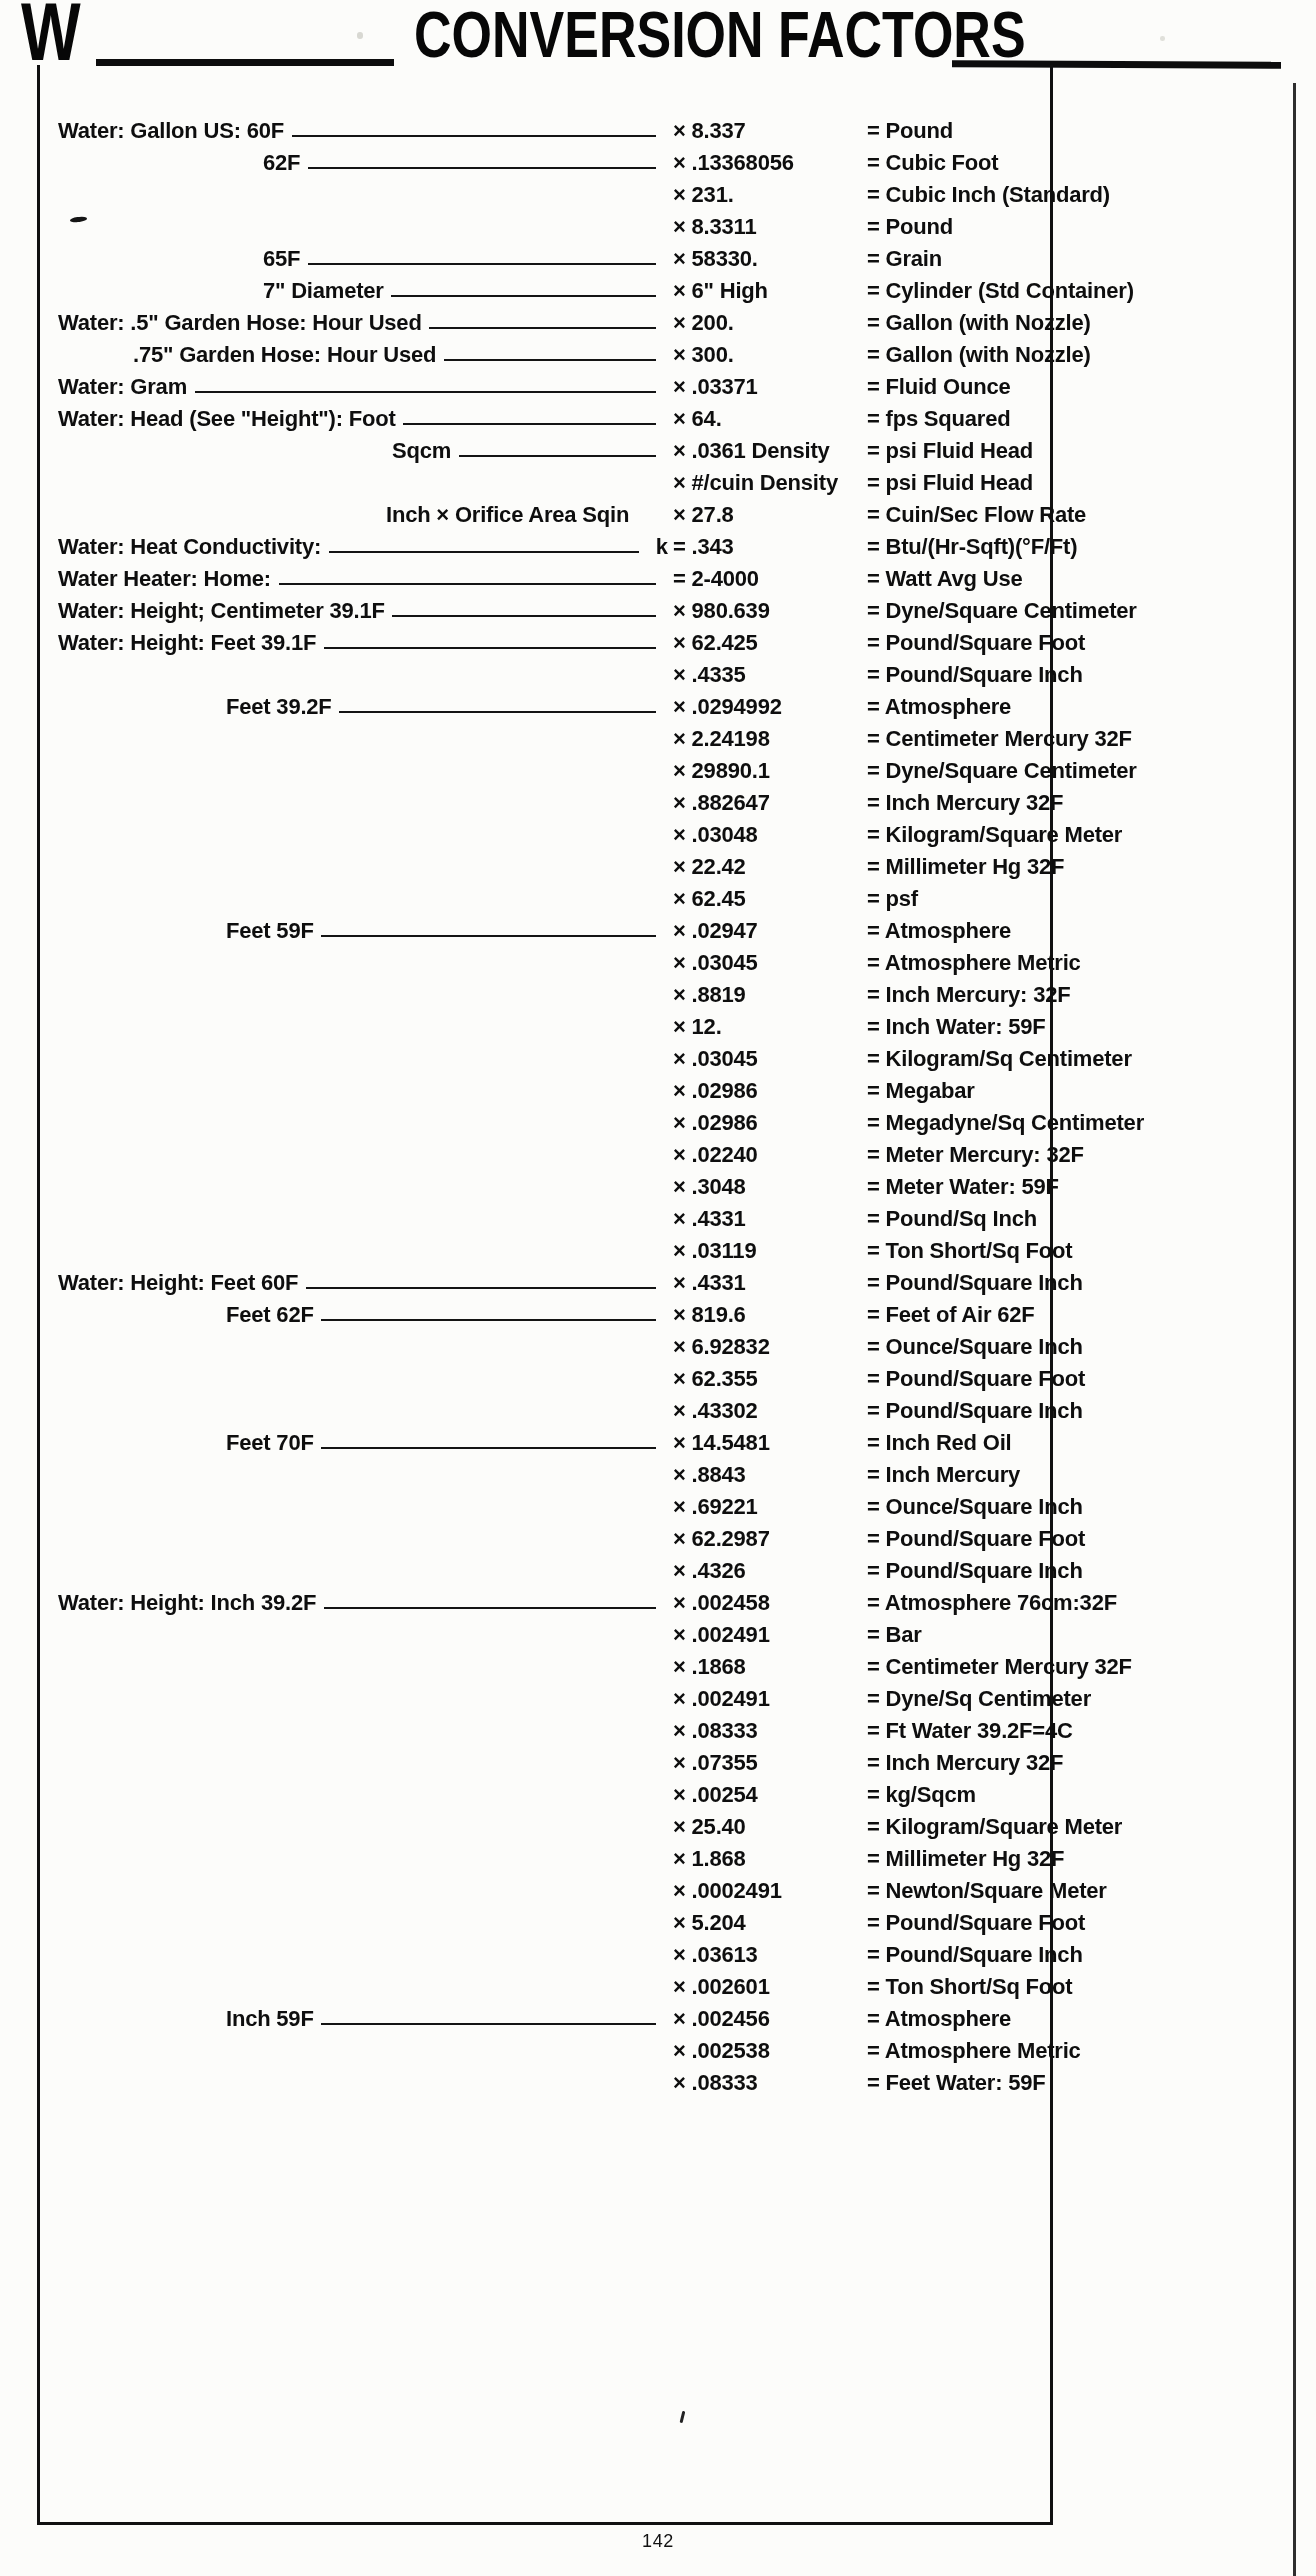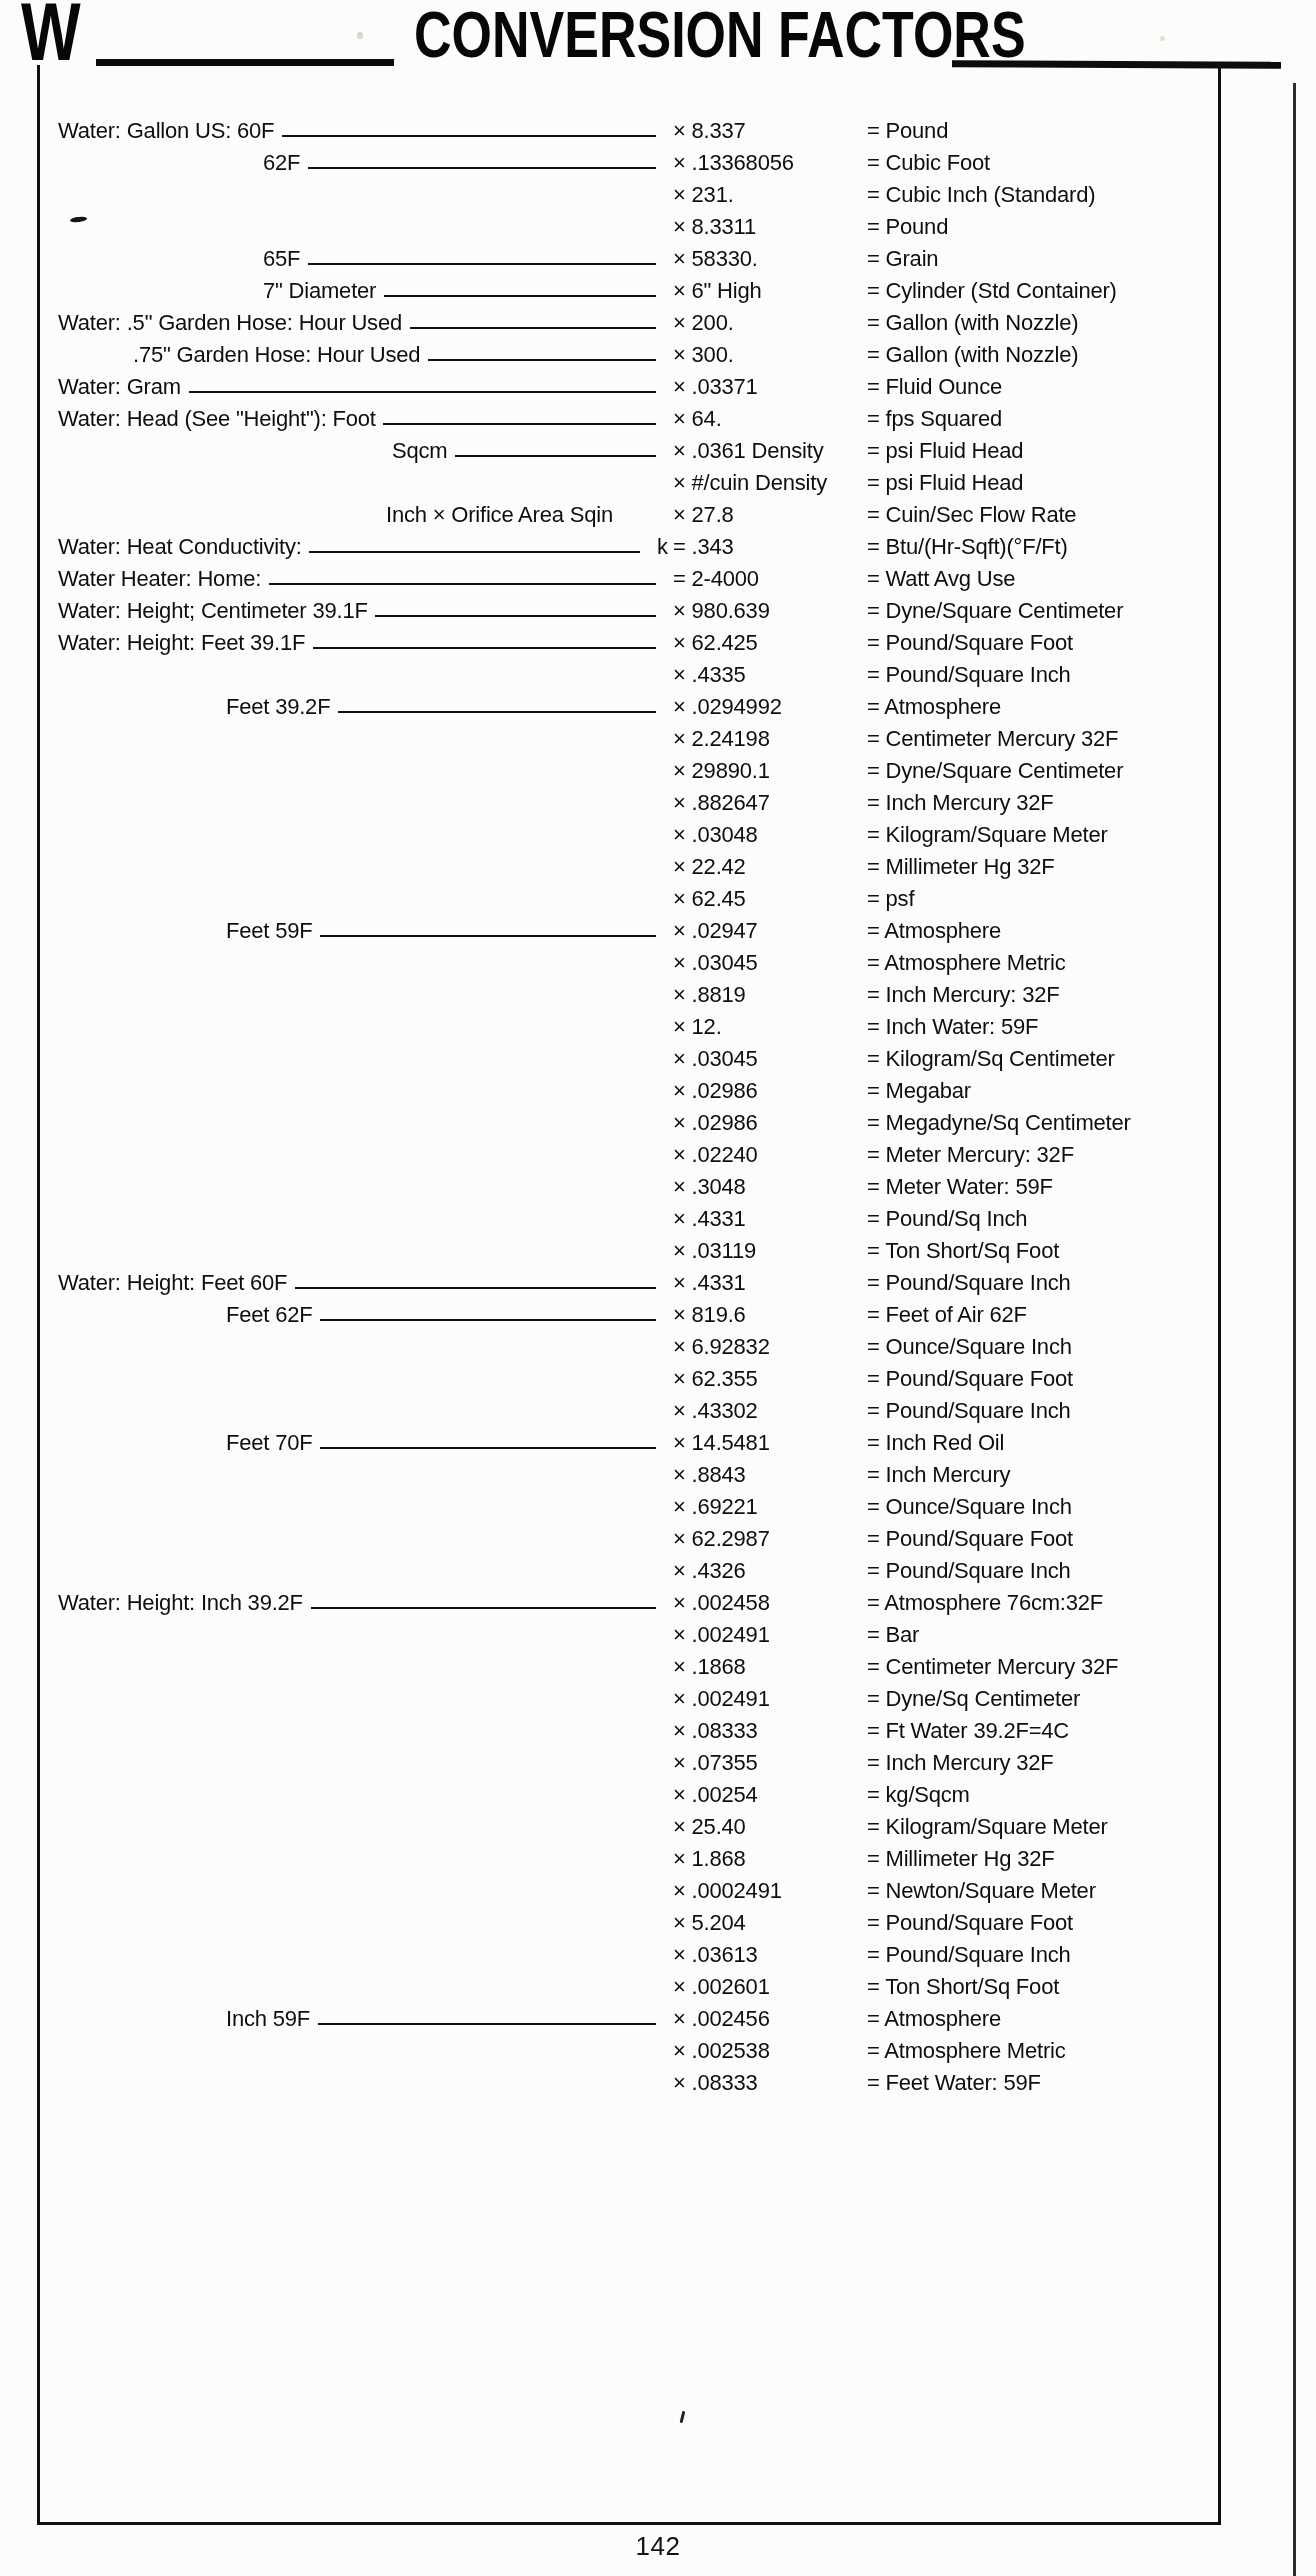--- a/index.html
+++ b/index.html
@@ -17,22 +17,22 @@
   .rule{position:absolute;background:#0d0d0d;height:6.5px}
   .rule-left{left:96px;top:59px;width:298px}
   .rule-right{left:952px;top:61px;width:329px;transform:rotate(.25deg)}
   .title{
     position:absolute;left:414px;top:1.9px;margin:0;white-space:nowrap;
     font-size:65px;font-weight:700;letter-spacing:0;color:#070707;
     transform:scaleX(.80);transform-origin:left top;line-height:1;
   }
   
   .box{
-    position:absolute;left:37px;top:65px;width:1184px;height:2460px;
-    border:3.9px solid #101010;border-top:none;box-sizing:border-box;
+    position:absolute;left:37px;top:65px;width:1016px;height:2460px;
+    border:3.9px solid #101010;border-top:none;box-sizing:border-box;font-weight:bold;
   }
   .rows{position:absolute;left:18px;top:48px;right:9px}
   .row{
     height:32px;display:flex;align-items:flex-end;box-sizing:border-box;
     padding-bottom:3.2px;font-size:22px;letter-spacing:-0.2px;white-space:nowrap;
     line-height:1;
   }
   .c-label{flex:0 0 615px;width:615px;display:flex;align-items:flex-end;box-sizing:border-box}
   .ind0{padding-left:0}
   .ind1{padding-left:75px}
@@ -43,21 +43,21 @@
   .leader{
     flex:1 1 auto;height:0;border-bottom:2.6px solid #141414;
     align-self:flex-end;margin:0 17px 4.5px 7.7px;min-width:26px;
   }
   .suffix{margin-right:5.2px}
   .c-mid{flex:0 0 194px;width:194px}
   .c-right{flex:1 1 auto}
   
   .page-num{
     position:absolute;left:0;top:2531px;width:1316px;text-align:center;
-    font-size:26px;letter-spacing:0.6px;color:#121212;
+    font-size:18px;letter-spacing:0.6px;color:#121212;
   }
   .page-edge{position:absolute;left:1293px;top:83px;width:2.6px;height:2493px;background:#2e2e2e}
   .stray-1{position:absolute;left:70px;top:217px;width:17px;height:5.2px;background:#151515;border-radius:45%;transform:rotate(-7deg)}
   .stray-2{position:absolute;left:681px;top:2411px;width:3.2px;height:11.6px;background:#222;border-radius:1.3px;transform:rotate(14deg)}
   .speck-1{position:absolute;left:357px;top:32px;width:5.8px;height:6.5px;background:#d8d8d2;border-radius:50%}
   .speck-2{position:absolute;left:1160px;top:36px;width:4.5px;height:4.5px;background:#e0e0da;border-radius:50%}
 </style>
 </head>
 <body>
 

